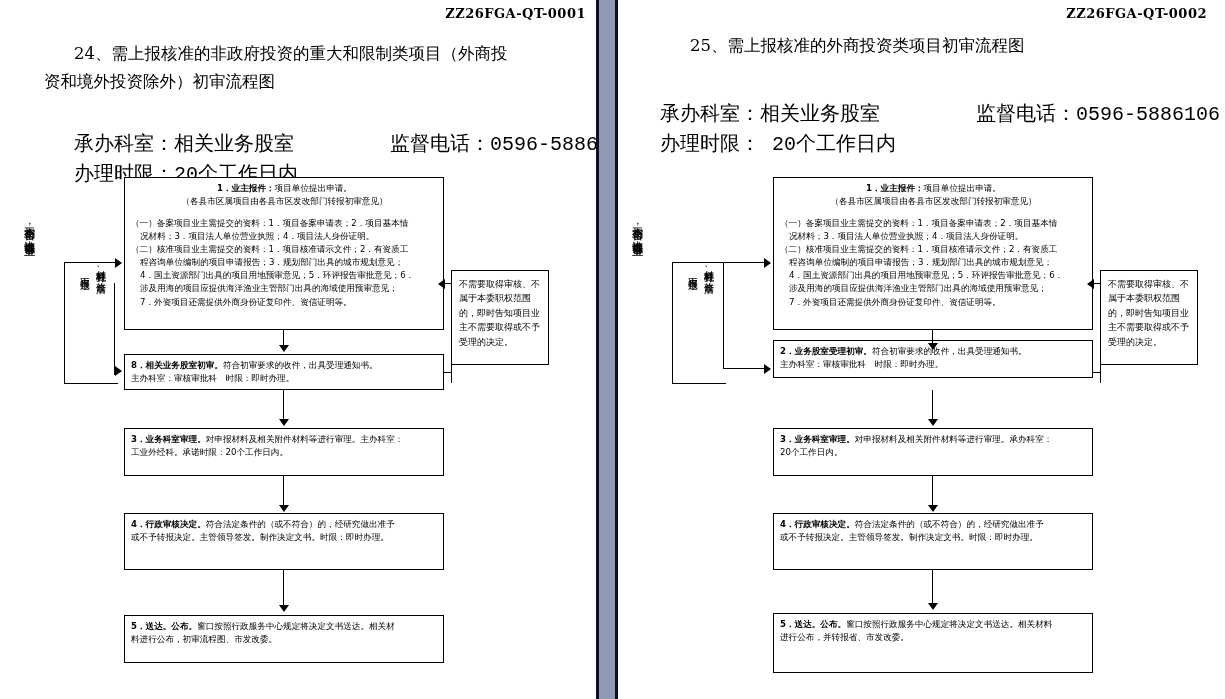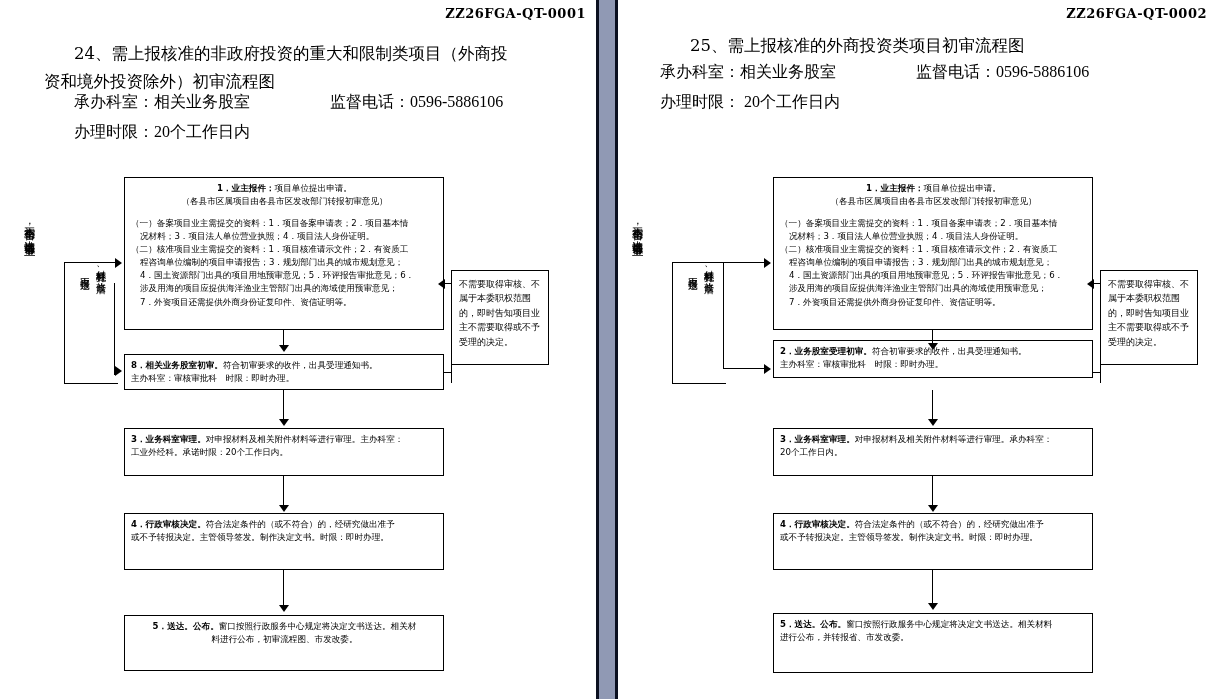--- a/index.html
+++ b/index.html
@@ -54,23 +54,24 @@
     position: absolute;
     font-family: "DejaVu Serif", "Liberation Serif", serif;
     font-size: 16.5px;
     line-height: 1.72;
     white-space: nowrap;
   }
   .title-line { display: block; }
   .title-indent { padding-left: 30px; }
   .meta-row {
     position: absolute;
-    font-family: Liberation Serif, serif;
-    font-size: 16px;
+    font-family: Liberation Mono, monospace;
+    font-size: 20px;
     white-space: nowrap;
+    margin-top: 38px;
   }
   .meta-gap { display: inline-block; width: 72px; }
 
   
   .fbox {
     position: absolute;
     border: 1.6px solid #000;
     box-sizing: border-box;
     background: #fff;
     padding: 4px 5px 3px 6px;
@@ -191,21 +192,21 @@
       <p>工业外经科。承诺时限：20个工作日内。</p>
     </div>
 
     <div class="fbox" style="left:116px; top:513px; width:320px; height:57px;">
       <p>
         <span class="hd">4．行政审核决定。</span><span>符合法定条件的（或不符合）的，经研究做出准予</span>
       </p>
       <p>或不予转报决定。主管领导签发。制作决定文书。时限：即时办理。</p>
     </div>
 
-    <div class="fbox" style="left:116px; top:615px; width:320px; height:56px;text-align:center;">
+    <div class="fbox" style="left:116px; top:615px; width:320px; height:48px;">
       <p>
         <span class="hd">5．送达。公布。</span><span>窗口按照行政服务中心规定将决定文书送达。相关材</span>
       </p>
       <p>料进行公布，初审流程图、市发改委。</p>
     </div>
 
     <div class="notebox" style="left:443px; top:270px; width:98px; height:95px;">不需要取得审核、不属于本委职权范围的，即时告知项目业主不需要取得或不予受理的决定。</div>
 
     <div class="ln v" style="left:275px; top:330px; height:17px;"></div>
     <div class="arrow-d" style="left:271px; top:345px;"></div>

